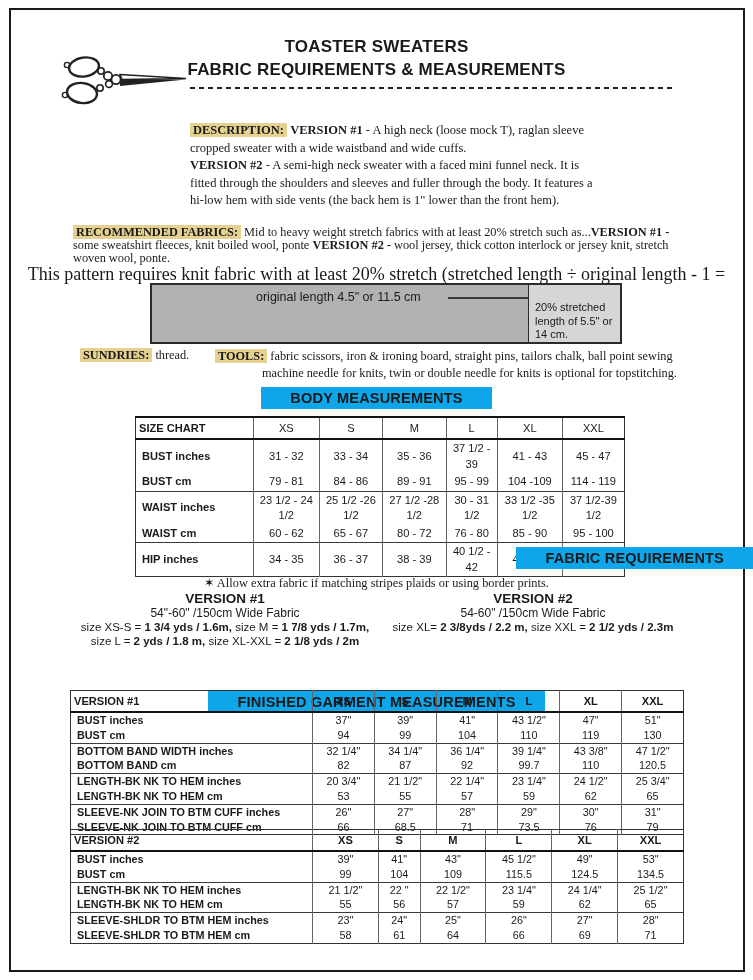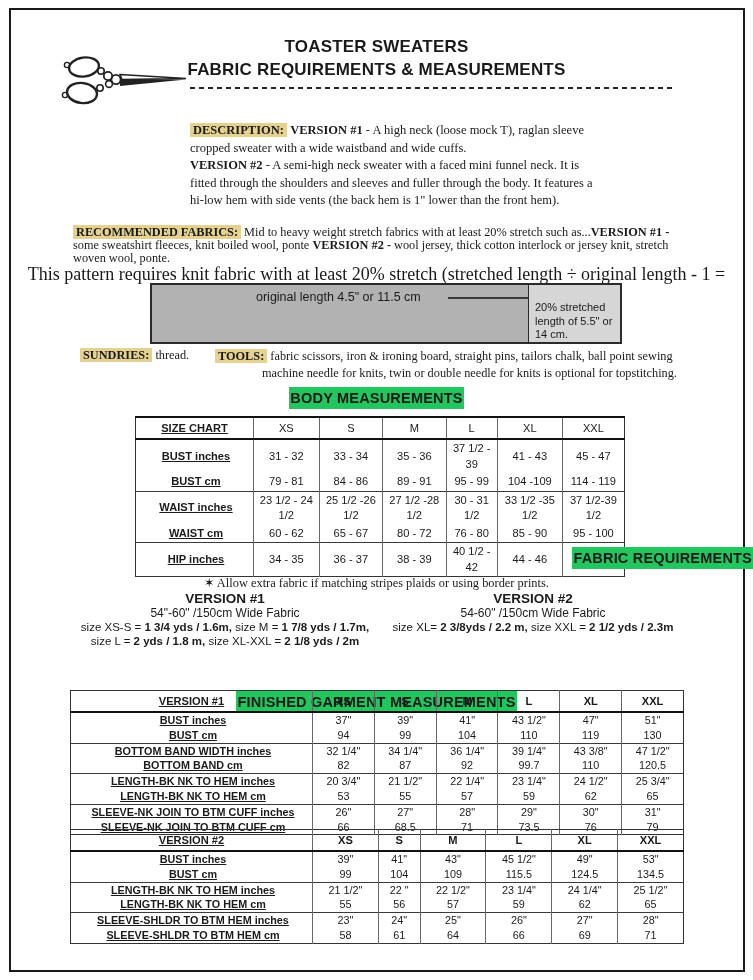--- a/index.html
+++ b/index.html
@@ -22,34 +22,34 @@
   .diagram{position:absolute;left:150px;top:283px;width:468px;height:57px;
            background:#b2b2b2;border:2px solid #2b2b2b;}
   .diag-label{position:absolute;left:104px;top:5px;font-size:12.5px;}
   .diag-arrow{position:absolute;left:296px;top:7px;width:170px;height:12px;}
   .diag-stretch{position:absolute;right:0;top:0;bottom:0;width:92px;background:#d6d6d6;
                 border-left:1.5px solid #2b2b2b;padding:16px 5px 0 6px;font-size:11px;line-height:13.5px;box-sizing:border-box;}
   .sundries{position:absolute;left:73px;top:348px;font-size:12.3px;margin-left:7px;}
   .tools{position:absolute;left:215px;top:348px;width:482px;font-size:12.3px;line-height:16.5px;
          padding-left:47px;text-indent:-47px;box-sizing:border-box;}
   .center-row{position:absolute;left:0;width:100%;text-align:center;}
-  .sec-title{display:inline-block;background:#22c55e;font-weight:bold;font-size:14.5px;padding:3px 1px;letter-spacing:.2px;}
+  .sec-title{display:inline-block;background:#0ea5e9;font-weight:bold;font-size:14.5px;padding:3px 29px;letter-spacing:.2px;}
   .row-sec1{top:387px;} .row-sec2{top:547px;text-align:right;} .row-sec3{top:691px;border-radius:11px;}
   .fab-note{top:575px;font-size:12.4px;}
   .fab-col{position:absolute;top:591px;text-align:center;font-size:11.5px;line-height:14px;}
   .fab-v1{left:75px;width:300px;} .fab-v2{left:380px;width:306px;}
   .fab-title{font-weight:bold;font-size:13.5px;line-height:15px;}
   .fab-width{font-size:12px;line-height:14px;}
   .tbl{position:absolute;}
   .tbl table{border-collapse:collapse;width:100%;border:1.3px solid #333;font-size:11.1px;}
   .tbl th,.tbl td{border-left:1px solid #666;padding:1px 3px;text-align:center;font-weight:normal;}
   .tbl th:first-child,.tbl td:first-child{border-left:none;}
   .tbl tr.hdr th{border-bottom:2.6px solid #111;font-weight:bold;padding:4px 3px;}
   .tbl tr.gs td{border-top:1.1px solid #3a3a3a;}
-  .tbl .lbl{text-align:center;font-weight:bold;padding-left:6px;text-decoration:underline;}
+  .tbl .lbl{text-align:left;font-weight:bold;padding-left:6px;}
   .tbl-body{left:135px;top:416px;width:490px;}
   .tbl-body table{border-top:2.6px solid #111;}
   .tbl-body .lbl{width:108px;}
   .tbl-body td{line-height:15.5px;}
   .tbl-body tr.hdr th:not(.lbl){font-weight:normal;}
   .tbl-garment{left:70px;top:690px;width:614px;}
   .tbl-garment .lbl{width:232px;}
   .tbl-garment td{line-height:12.8px;font-size:10.8px;}
   .tbl-g2{top:829px;}
 </style>

